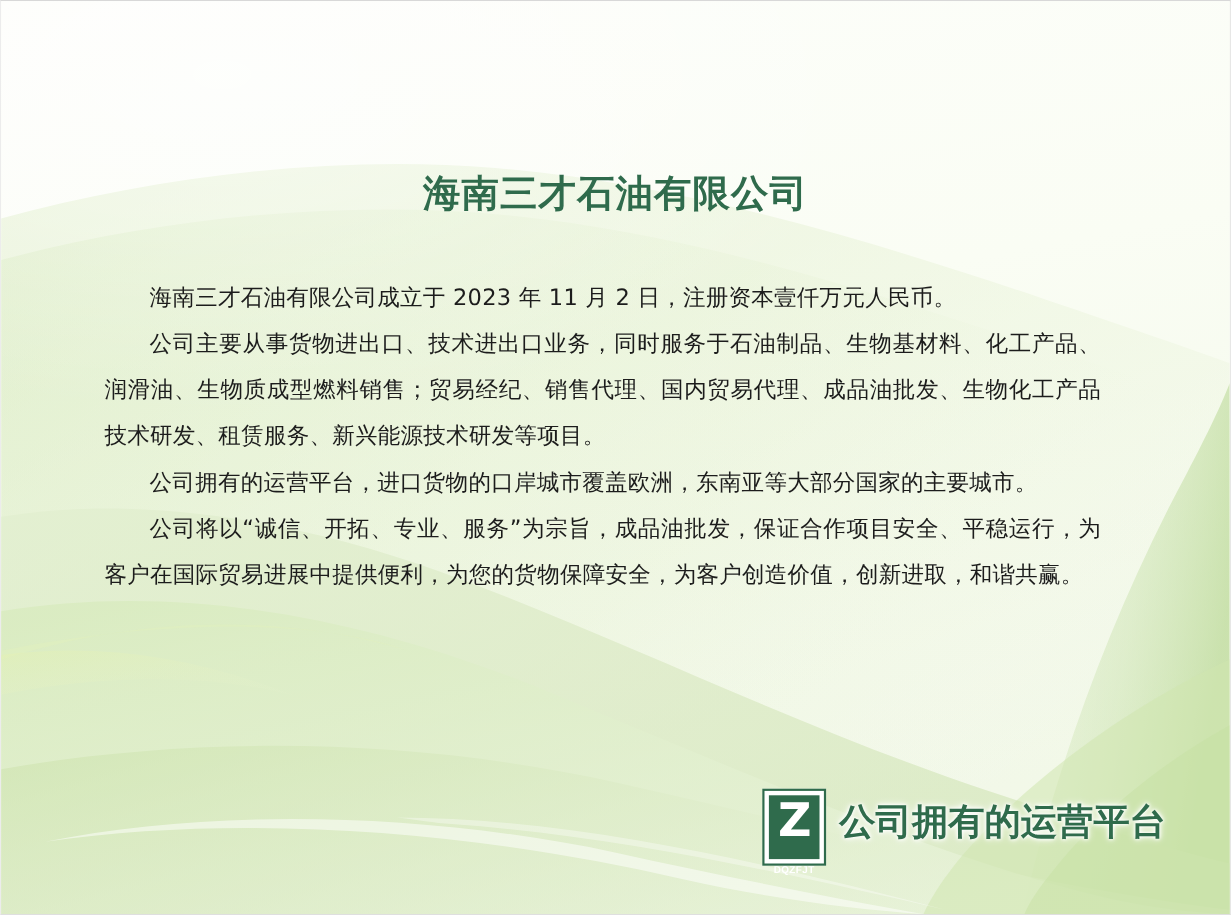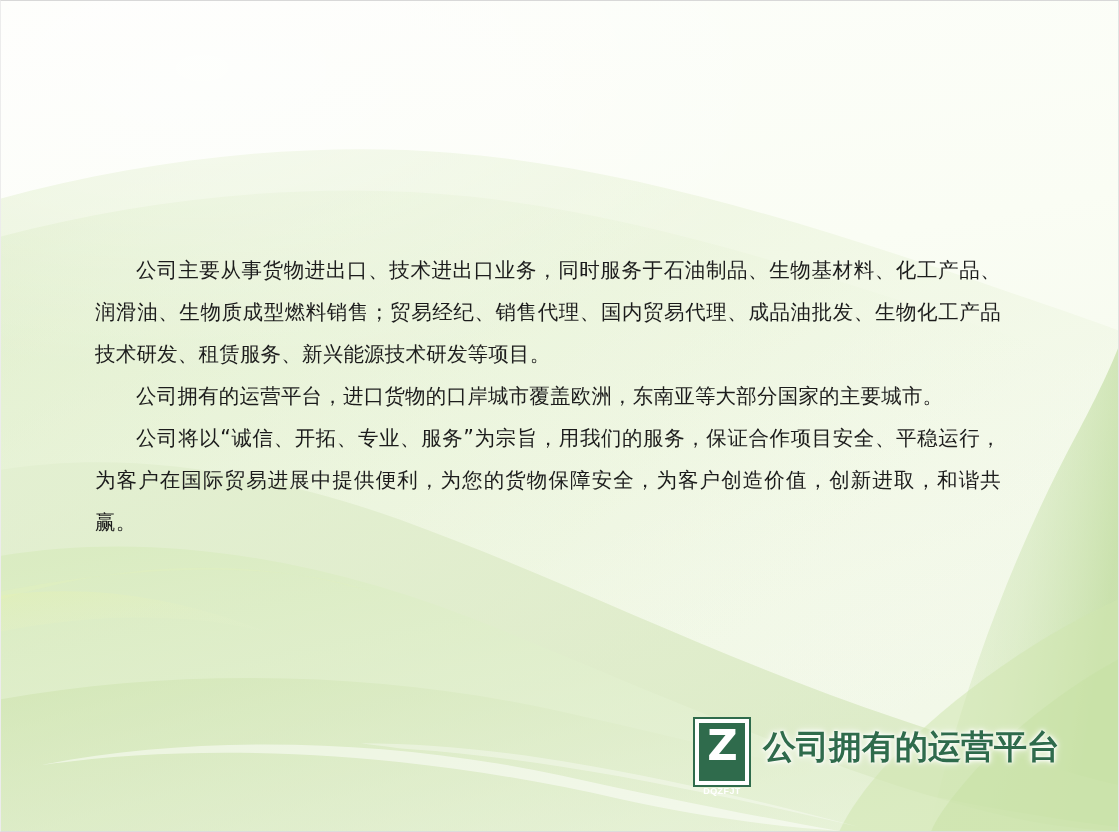--- a/index.html
+++ b/index.html
@@ -224,25 +224,29 @@
              L1119,832 Z" fill="#c6dfa2" opacity="0.45"></path>
 
     <path d="M40,766 C220,740 430,756 620,800 C700,818 780,828 840,832
              C760,818 660,798 560,776 C380,738 190,736 40,766 Z" fill="#ffffff" opacity="0.5"></path>
     <path d="M360,744 C520,744 700,786 860,828 C720,796 560,760 410,750
              C395,749 378,746 360,744 Z" fill="#ffffff" opacity="0.35"></path>
 
     <rect x="0" y="0" width="1119" height="560" fill="url(#glowTL)" opacity="0.55"></rect>
   </svg>
 
+  <div id="title-block">
+    <span id="doc-title">海南三才石油有限公司</span>
+  </div>
 
   <div id="body-copy">
+    <p class="para">海南三才石油有限公司成立于 2023 年 11 月 2 日，注册资本壹仟万元人民币。</p>
     <p class="para">公司主要从事货物进出口、技术进出口业务，同时服务于石油制品、生物基材料、化工产品、润滑油、生物质成型燃料销售；贸易经纪、销售代理、国内贸易代理、成品油批发、生物化工产品技术研发、租赁服务、新兴能源技术研发等项目。</p>
     <p class="para">公司拥有的运营平台，进口货物的口岸城市覆盖欧洲，东南亚等大部分国家的主要城市。</p>
-    <p class="para">公司将以“诚信、开拓、专业、服务”为宗旨，用我们的服务，保证合作项目安全、平稳运行，为客户在国际贸易进展中提供便利，为您的货物保障安全，为客户创造价值，创新进取，和谐共赢。</p>
+    <p class="para">公司将以“诚信、开拓、专业、服务”为宗旨，成品油批发，保证合作项目安全、平稳运行，为客户在国际贸易进展中提供便利，为您的货物保障安全，为客户创造价值，创新进取，和谐共赢。</p>
   </div>
 
   <div id="logo-lockup">
     <div id="logo-mark">
       <div id="logo-mark-inner">
         <span id="logo-mark-letter">Z</span>
         <span id="logo-mark-abbr">DQZFJT</span>
       </div>
     </div>
     <div id="logo-text">

